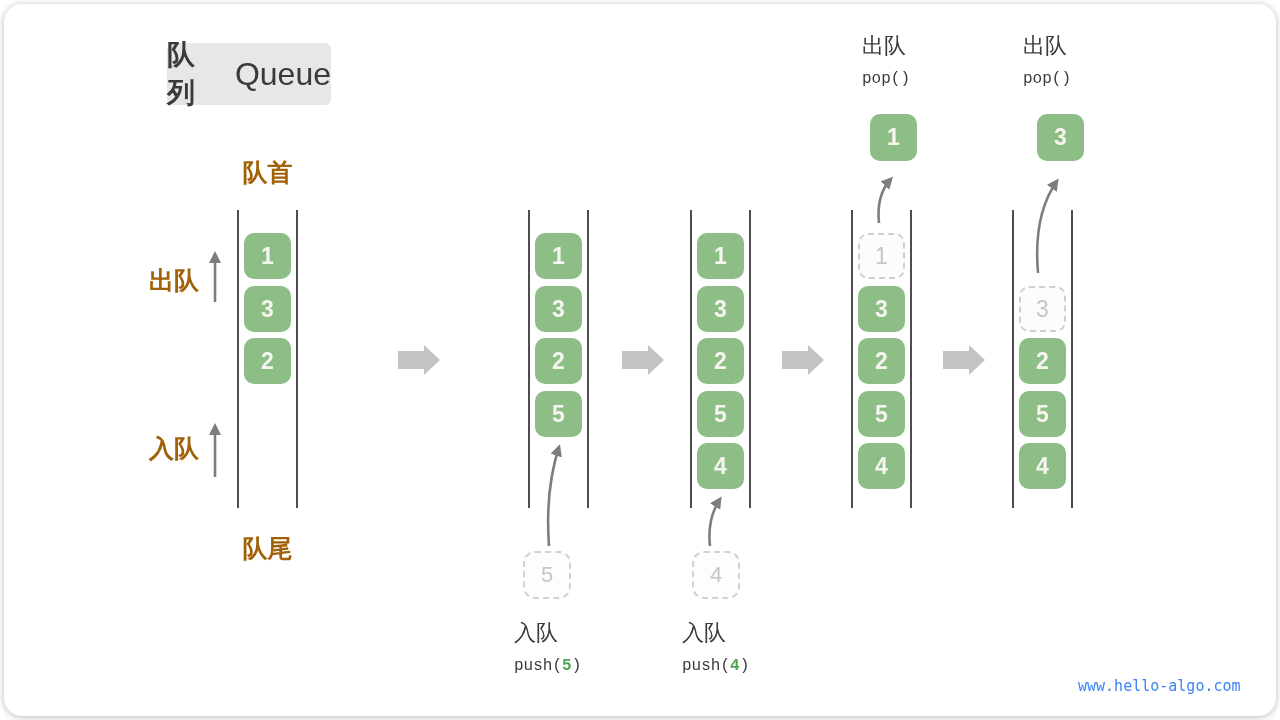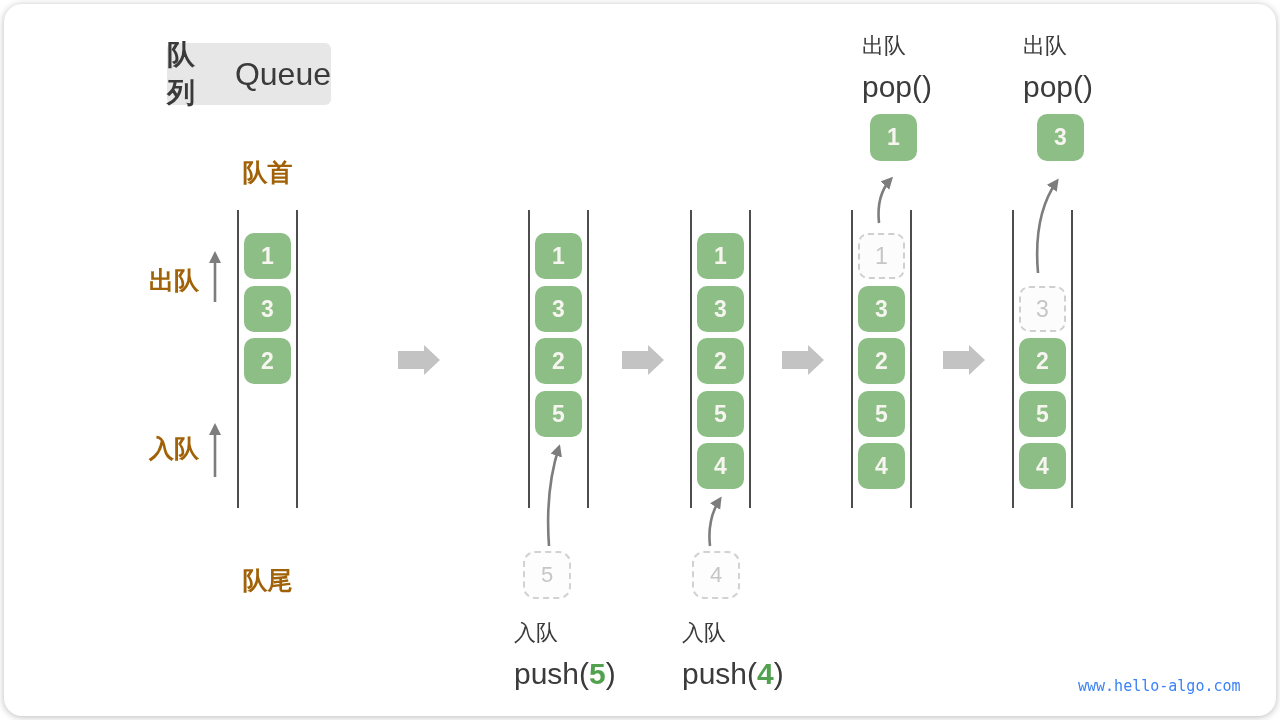--- a/index.html
+++ b/index.html
@@ -11,21 +11,21 @@
   .overlay { position:absolute; left:0; top:0; width:1272px; height:712px; pointer-events:none; }
 
   .title-box { position:absolute; left:163px; top:39px; width:164px; height:62px;
                background:#e7e7e7; border-radius:6px; display:flex; align-items:center;
                justify-content:center; gap:12px; color:#3a3a3a; }
   .title-zh { font-size:28px; font-weight:bold; }
   .title-en { font-size:32px; font-family:Liberation Sans, sans-serif; }
 
   .lbl { position:absolute; color:#a16207; font-weight:bold; font-size:25px; }
   .front { left:233px; top:152px; width:61px; text-align:center; }
-  .rear  { left:233px; top:528px; width:61px; text-align:center;margin-top:32px; }
+  .rear  { left:233px; top:528px; width:61px; text-align:center; }
   .dequeue-side { left:145px; top:260px; }
   .enqueue-side { left:145px; top:428px; }
 
   .queue { position:absolute; top:206px; width:61px; height:298px;
            border-left:2px solid #4d4d4d; border-right:2px solid #4d4d4d; }
   .q1 { left:233px; } .q2 { left:524px; } .q3 { left:686px; } .q4 { left:847px; } .q5 { left:1008px; }
 
   .box { position:absolute; left:5px; width:47px; height:46px; border-radius:10px;
          background:#8cbe86; color:#f6f5ef; font-size:23px; font-weight:600;
          display:flex; align-items:center; justify-content:center; }
@@ -36,21 +36,21 @@
   .staging { position:absolute; width:48px; height:48px; border-radius:12px;
              background:#fdfdfd; border:2px dashed #d2d2d2; color:#c6c6c6;
              font-size:22px; font-weight:500; display:flex; align-items:center; justify-content:center; }
   .st2 { left:519px; top:547px; } .st3 { left:688px; top:547px; }
 
   .popped { position:absolute; width:47px; height:47px; }
   .p4 { left:866px; top:110px; } .p5 { left:1033px; top:110px; }
 
   .op { position:absolute; color:#3b3b3b; }
   .op-zh { font-size:22px; margin-bottom:9px; }
-  .op-code { font-family:Liberation Sans, sans-serif; font-size:30px; }
+  .op-code { font-family:Liberation Mono, monospace; font-size:16px; }
   .op-code .arg { color:#51a14f; font-weight:bold; }
   .o2 { left:510px; top:614px; } .o3 { left:678px; top:614px; }
   .o4 { left:858px; top:27px; } .o5 { left:1019px; top:27px; }
 
   .watermark { position:absolute; left:1074px; top:673px; color:#3b82f6;
                font-family:"DejaVu Sans Mono",monospace; font-size:15px; }
 </style>
 </head>
 <body>
 

